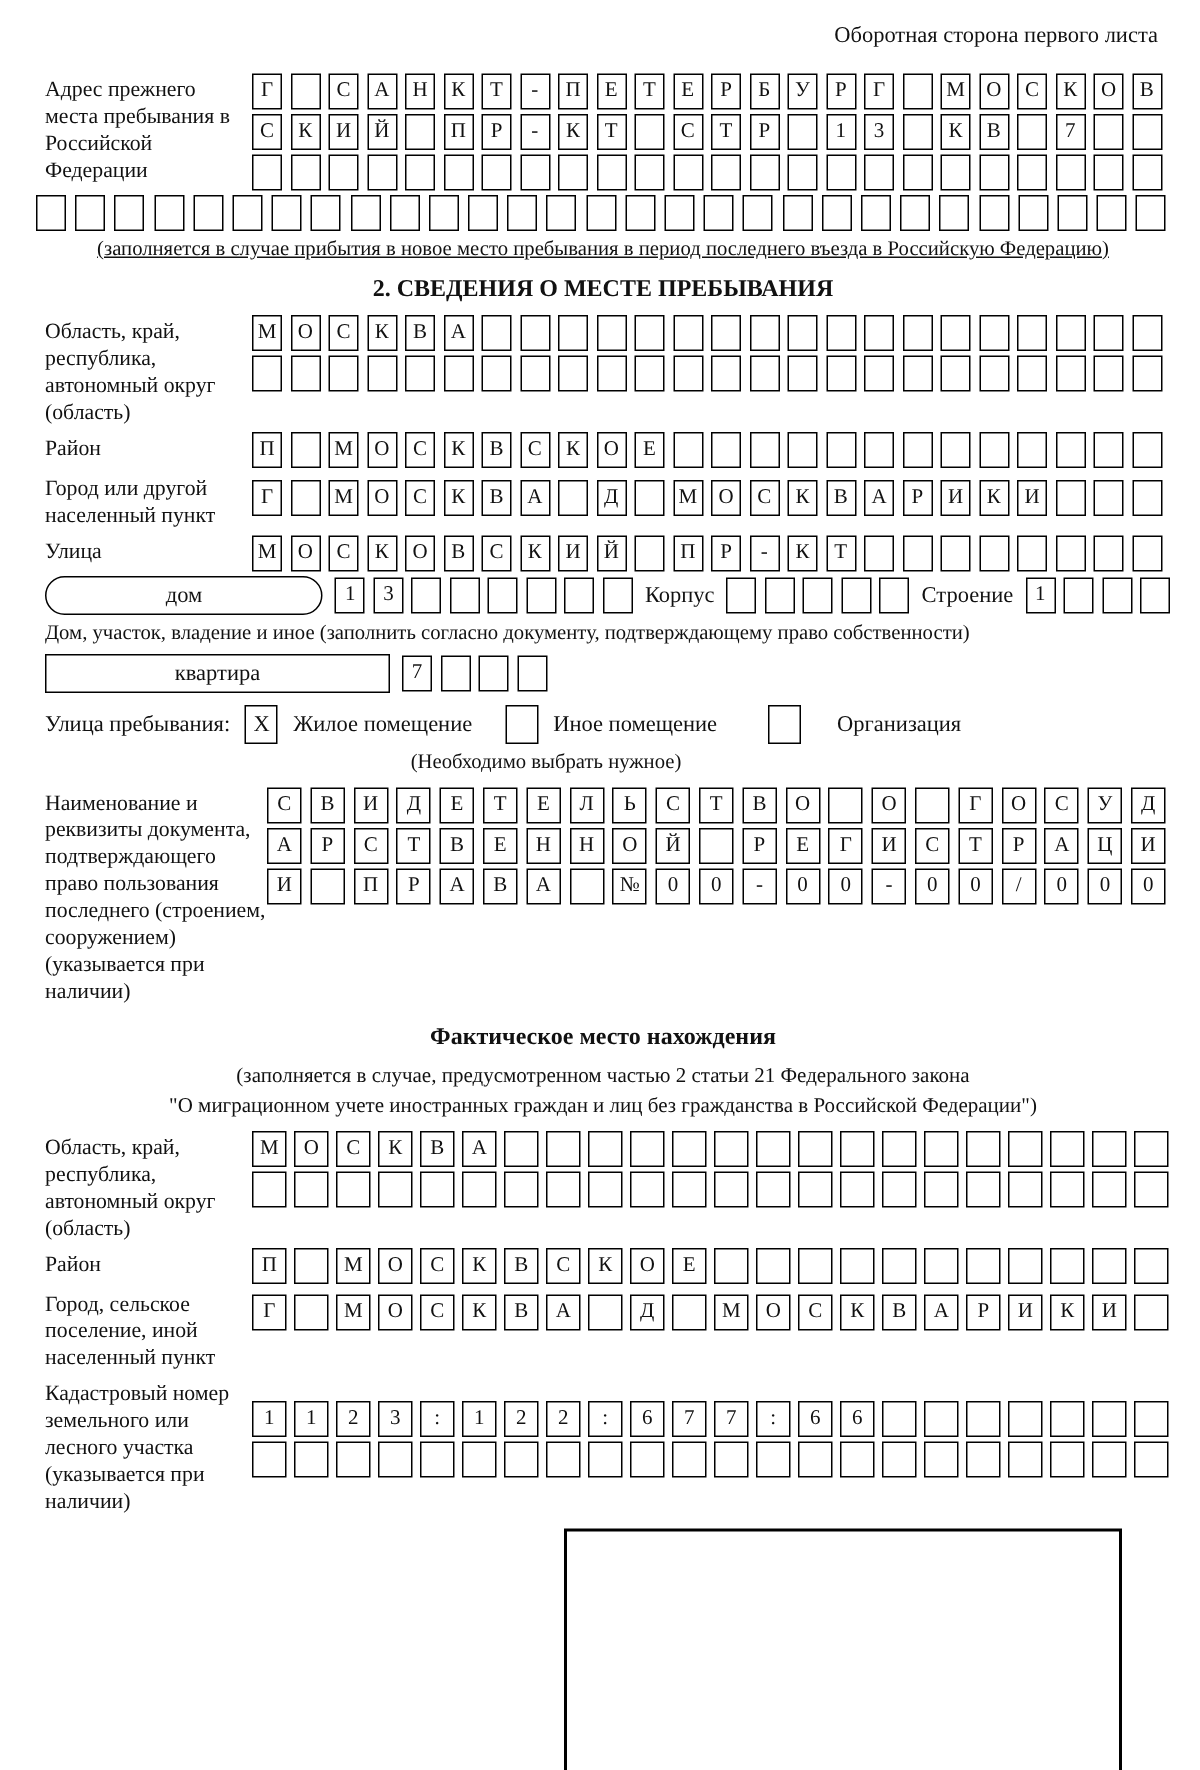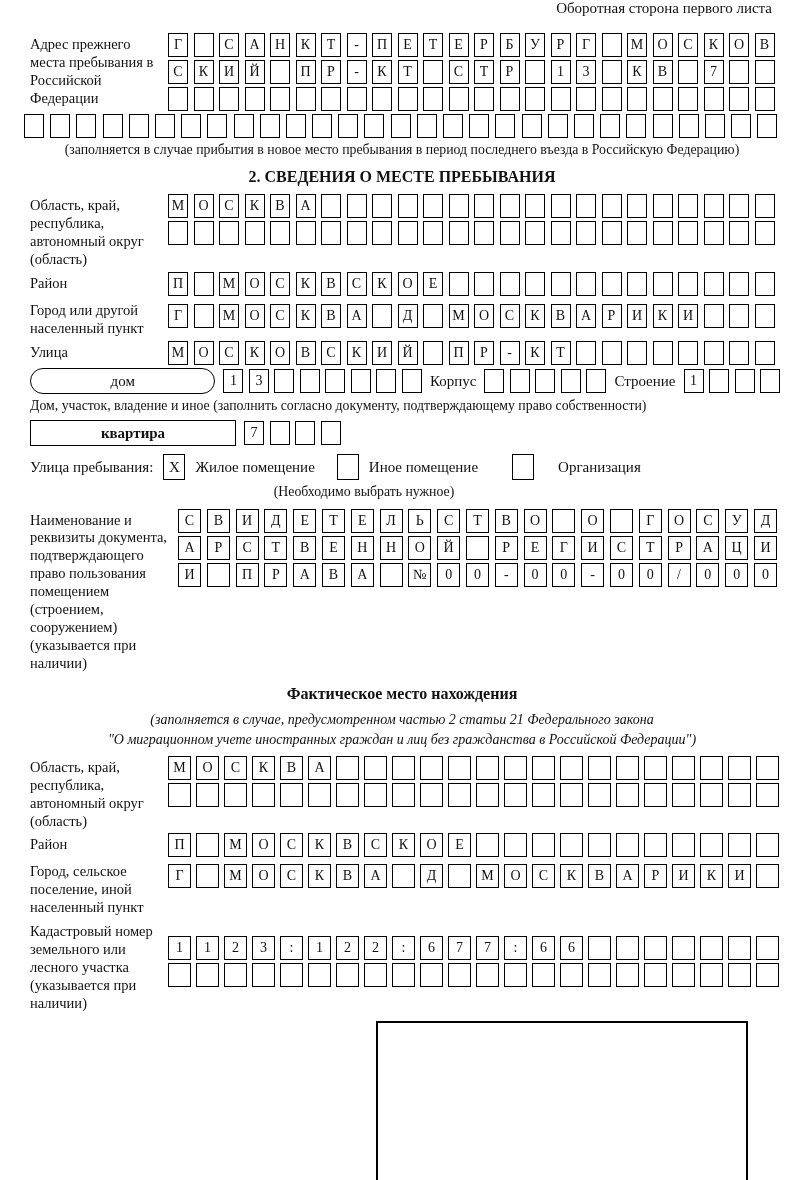--- a/index.html
+++ b/index.html
@@ -1,64 +1,64 @@
 <!DOCTYPE html>
 <html><head>
 <meta charset="utf-8">
 <style>
   html,body{margin:0;padding:0;background:#ffffff;}
   body{
     width:800px;height:1180px;overflow:hidden;
     font-family:"Liberation Serif","DejaVu Serif",serif;
     color:#111;
   }
-  .page{width:800px;height:1180px;box-sizing:border-box;padding:0 20px 0 24px;}
+  .page{width:800px;height:1180px;box-sizing:border-box;padding:16px 20px 0 24px;}
   .header-note{text-align:right;font-size:15px;padding-right:8px;margin-bottom:16px;}
 
   .frow{display:flex;align-items:flex-start;margin:3px 0;}
   .flabel{flex:0 0 144px;width:144px;font-size:14.5px;line-height:1.24;padding-top:3px;padding-left:6px;box-sizing:border-box;}
   .flabel-wide{flex:0 0 154px;width:154px;}
   .cellcol{display:flex;flex-direction:column;gap:3px;}
 
   .cellrow{display:flex;}
   .cell{
     height:24px;box-sizing:border-box;border:1.5px solid #000;background:#fff;
     display:flex;align-items:center;justify-content:center;
     font-size:14px;flex:0 0 auto;
   }
   .c24{gap:5.5px;} .c24 .cell{width:20px;}
   .c29{gap:6.2px;margin:3px 0;} .c29 .cell{width:20px;}
   .c22{gap:5px;} .c22 .cell{width:23px;}
   .c21{gap:5.8px;} .c21 .cell{width:23px;}
 
   .caption{font-size:13.8px;line-height:1.25;margin:2px 0 6px 0;}
-  .center{text-align:center;}
+  .center{text-align:center;text-decoration:underline;}
   .sec-title{font-size:16px;font-weight:bold;text-align:center;margin:10px 0 8px 0;}
 
   .dom-row{align-items:center;}
   .type-box{
     box-sizing:border-box;border:1.5px solid #000;height:26px;
     display:flex;align-items:center;justify-content:center;font-size:15px;
     margin-left:6px;
   }
   .dom-box{width:204px;border-radius:13px;}
-  .kv-box{width:206px;font-weight:bold;}
+  .kv-box{width:230px;}
   .inline-label{font-size:15px;padding:0 8px;white-space:nowrap;}
   .gap8{margin-left:8px;}
 
   .mesto-row{align-items:center;margin-top:8px;}
   .mesto-label{font-size:15px;padding-left:6px;white-space:nowrap;}
   .checkbox{
     box-sizing:border-box;border:1.5px solid #000;width:22px;height:26px;
     display:flex;align-items:center;justify-content:center;font-size:15px;margin:0 10px;
   }
   .opt-label{font-size:15px;white-space:nowrap;}
   .mesto-note{text-align:center;width:360px;margin:2px 0 8px 160px;}
 
-  .fact-caption{text-align:center;font-size:14px;line-height:1.3;margin:0 0 6px 0;font-style:italic;}
+  .fact-caption{text-align:center;font-size:14px;line-height:1.3;margin:0 0 6px 0;}
 
   .kadastr-cells{padding-top:16px;}
 
   .stamp-wrap{margin-top:8px;}
   .stamp-box{
     box-sizing:border-box;border:2px solid #000;background:#fff;
     width:372px;height:172px;margin-left:352px;
   }
 </style>
 </head>
@@ -382,21 +382,21 @@
       <div class="checkbox">X</div>
       <div class="opt-label">Жилое помещение</div>
       <div class="checkbox" style="margin-left:22px"></div>
       <div class="opt-label">Иное помещение</div>
       <div class="checkbox" style="margin-left:34px"></div>
       <div class="opt-label" style="margin-left:14px">Организация</div>
     </div>
     <div class="caption mesto-note">(Необходимо выбрать нужное)</div>
 
     <div class="frow">
-      <div class="flabel flabel-wide">Наименование и реквизиты документа, подтверждающего право пользования помещением (строением, сооружением) (указывается при наличии)</div>
+      <div class="flabel flabel-wide">Наименование и реквизиты документа, подтверждающего право пользования последнего (строением, сооружением) (указывается при наличии)</div>
       <div class="cellcol">
         <div class="cellrow c21">
             <span class="cell">С</span>
             <span class="cell">В</span>
             <span class="cell">И</span>
             <span class="cell">Д</span>
             <span class="cell">Е</span>
             <span class="cell">Т</span>
             <span class="cell">Е</span>
             <span class="cell">Л</span>

